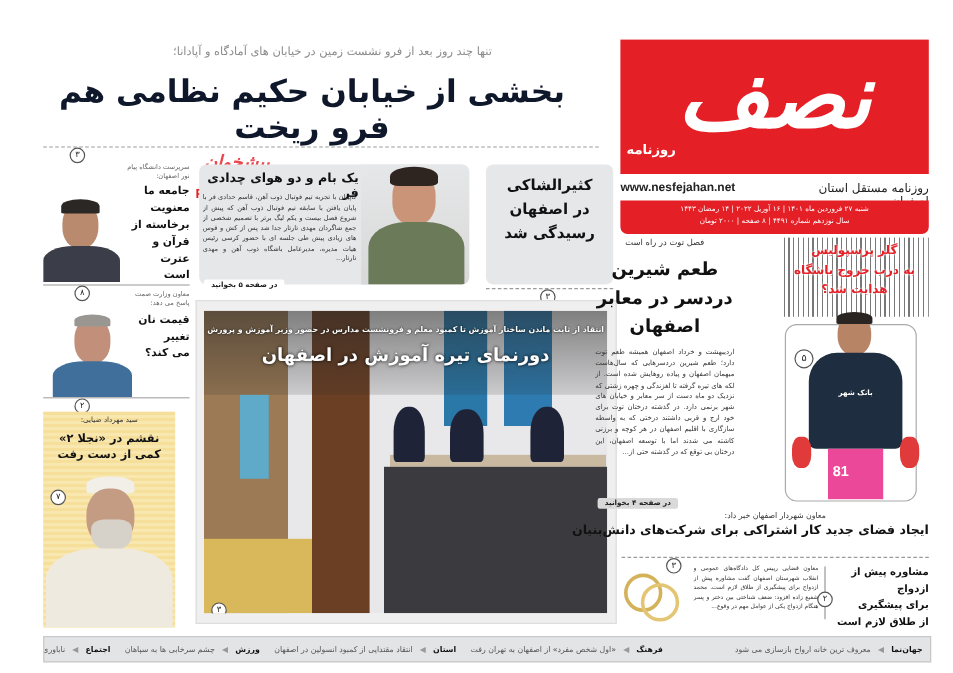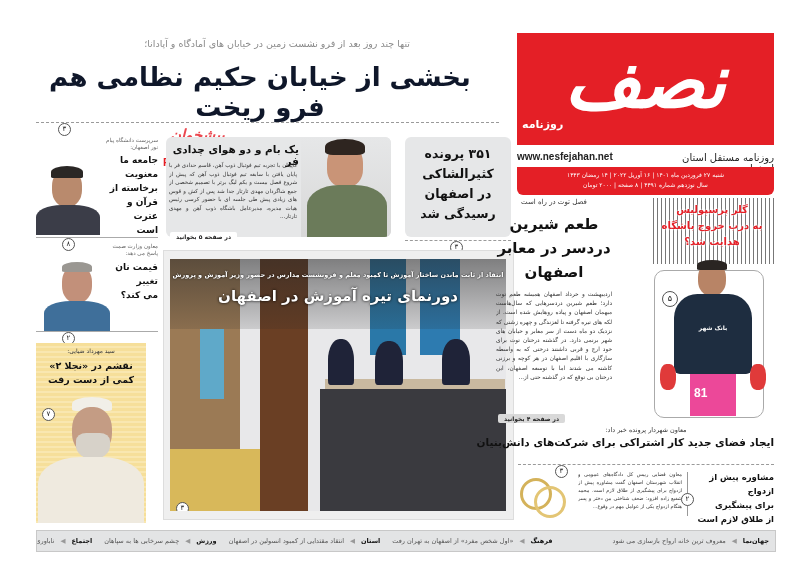--- a/index.html
+++ b/index.html
@@ -54,21 +54,20 @@
   </div>
   <div class="abs" style="right:92px;top:6px;width:130px;font-size:10.5px;font-weight:bold;color:#111;text-align:right;">یک بام و دو هوای چدادی فر</div>
   <div class="abs small" style="right:94px;top:24px;width:128px;height:58px;overflow:hidden;font-size:5.5px;line-height:8.5px;">کاپیتان با تجربه تیم فوتبال ذوب آهن، قاسم حدادی فر با پایان یافتن با سابقه تیم فوتبال ذوب آهن که پیش از شروع فصل بیست و یکم لیگ برتر با تصمیم شخصی از جمع شاگردان مهدی تارتار جدا شد پس از کش و قوس های زیادی پیش طی جلسه ای با حضور کرسی رئیس هیات مدیره، مدیرعامل باشگاه ذوب آهن و مهدی تارتار...</div>
   <div class="abs" style="left:4px;top:87px;">
     <span class="more" style="background:#fff;">در صفحه ۵ بخوانید</span>
   </div>
 </div>
 
 <div class="abs gray-box" style="left:405px;top:137px;width:106px;height:100px;border-radius:6px;">
   <div class="abs" style="left:0;top:7px;width:106px;font-size:12.5px;font-weight:bold;line-height:20px;text-align:center;color:#111;">
-    <div>۳۵۱ پرونده</div>
     <div>کثیرالشاکی</div>
     <div>در اصفهان</div>
     <div>رسیدگی شد</div>
   </div>
 </div>
 <div class="abs dash" style="left:405px;top:240px;width:106px;"></div>
 <div class="abs" style="left:450px;top:234px;"><span class="page-ref">۳</span></div>
 
 <div class="abs" style="left:36px;top:137px;width:122px;height:100px;">
   <div class="abs" style="right:0;top:0;width:58px;font-size:5.5px;color:#666;text-align:right;line-height:7px;">سرپرست دانشگاه پیام نور اصفهان:</div>
@@ -165,21 +164,21 @@
     <div class="abs" style="left:0;top:30px;width:78px;font-size:6px;color:#fff;text-align:center;font-weight:bold;">بانک شهر</div>
   </div>
   <div class="abs" style="left:40px;top:176px;width:46px;height:42px;background:#ec4899;">
     <div class="abs" style="left:4px;top:12px;font-size:12px;color:#fff;font-weight:bold;font-family:'Liberation Sans',sans-serif;direction:ltr;">81</div>
   </div>
   <div class="abs" style="left:10px;top:166px;width:16px;height:26px;background:#e03a3a;border-radius:40%;"></div>
   <div class="abs" style="left:100px;top:166px;width:16px;height:26px;background:#e03a3a;border-radius:40%;"></div>
 </div>
 
 <div class="abs" style="left:518px;top:426px;width:256px;height:40px;">
-  <div class="abs" style="left:0;top:0;width:256px;font-size:6.5px;text-align:center;color:#333;">معاون شهردار پرونده خبر داد:</div>
+  <div class="abs" style="left:0;top:0;width:256px;font-size:6.5px;text-align:center;color:#333;">معاون شهردار اصفهان خبر داد:</div>
   <div class="abs" style="left:0;top:10px;width:256px;font-size:10.5px;font-weight:bold;text-align:center;color:#111;white-space:nowrap;">ایجاد فضای جدید کار اشتراکی برای شرکت‌های دانش‌بنیان</div>
 </div>
 <div class="abs dash" style="left:518px;top:464px;width:256px;"></div>
 <div class="abs" style="left:555px;top:458px;"><span class="page-ref">۳</span></div>
 
 <div class="abs" style="left:518px;top:470px;width:256px;height:52px;">
   <div class="abs" style="right:0;top:0;width:80px;font-size:8.5px;font-weight:bold;line-height:14px;text-align:right;color:#111;border-right:0;">
     <div>مشاوره پیش از ازدواج</div>
     <div>برای پیشگیری</div>
     <div>از طلاق لازم است</div>

